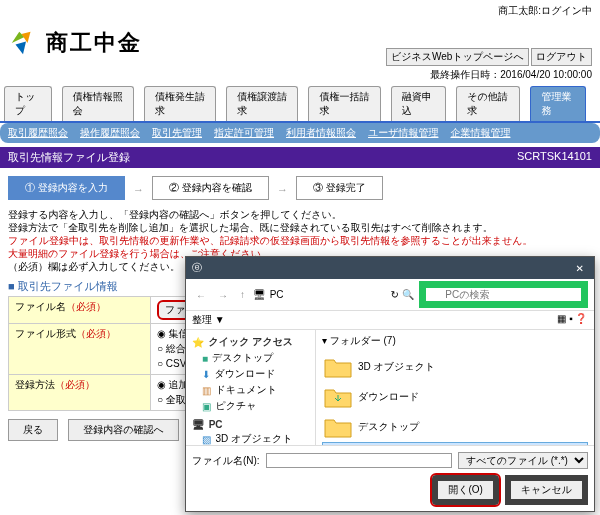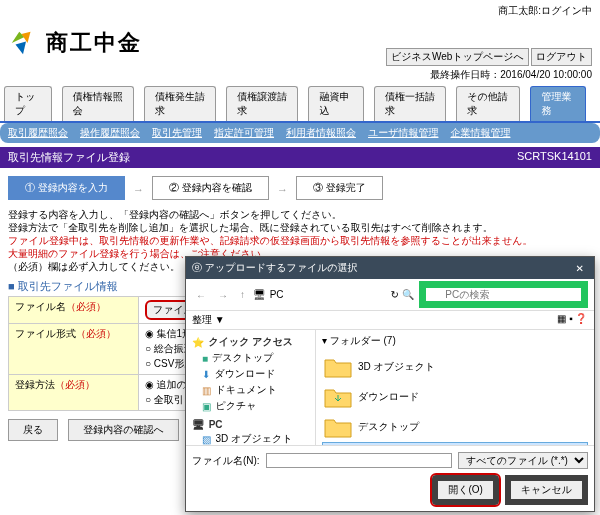--- a/index.html
+++ b/index.html
@@ -18,21 +18,21 @@
 .titlebar { background: #4c1d95; color: #fff; padding: 3px 8px; display: flex; justify-content: space-between; font-size: 11px; margin-top: 4px; }
 .steps { display: flex; align-items: center; gap: 8px; padding: 8px; }
 .step { border: 1px solid #999; padding: 4px 16px; font-size: 10px; }
 .step.active { background: #5588cc; color: #fff; border-color: #5588cc; }
 .arrow { color: #999; }
 .note { font-size: 10px; padding: 0 8px; line-height: 1.3; }
 .note .red { color: #cc0000; }
 .section-head { color: #3366aa; font-size: 11px; padding: 6px 8px 2px; }
 .form-table { width: 560px; margin: 0 8px; border-collapse: collapse; }
 .form-table td { border: 1px solid #ccc; padding: 3px 6px; font-size: 10px; vertical-align: top; }
-.form-table td.label { background: #ffffcc; width: 130px; }
+.form-table td.label { background: #ffffcc; width: 142px; }
 .req { color: #cc0000; }
 .file-btn { border: 2px solid #cc0000; border-radius: 6px; padding: 1px 6px; display: inline-block; background: #f0f0f0; }
 .radio-row { display: flex; flex-direction: column; gap: 1px; }
 .radio-row label { font-size: 10px; }
 .action-btns { padding: 8px; display: flex; gap: 10px; }
 .action-btns button { padding: 3px 14px; font-size: 10px; border: 1px solid #999; background: #eee; }
 
 
 .dialog { position: absolute; left: 185px; top: 256px; width: 410px; height: 256px; background: #fff; border: 1px solid #555; box-shadow: 0 4px 12px rgba(0,0,0,.4); display: flex; flex-direction: column; }
 .dlg-title { background: #3a4a5a; color: #fff; padding: 4px 6px; font-size: 10px; display: flex; align-items: center; }
@@ -74,22 +74,22 @@
     </div>
     <div>最終操作日時：2016/04/20 10:00:00</div>
   </div>
 </div>
 
 <div class="tabs">
   <div class="tab">トップ</div>
   <div class="tab">債権情報照会</div>
   <div class="tab">債権発生請求</div>
   <div class="tab">債権譲渡請求</div>
+  <div class="tab">債権一括請求</div>
   <div class="tab">融資申込</div>
-  <div class="tab">債権一括請求</div>
   <div class="tab">その他請求</div>
   <div class="tab active">管理業務</div>
 </div>
 
 <div class="subnav">
   <a>取引履歴照会</a>
   <a>操作履歴照会</a>
   <a>取引先管理</a>
   <a>指定許可管理</a>
   <a>利用者情報照会</a>
@@ -158,21 +158,20 @@
   </table>
 
 <div class="action-btns">
   <button>戻る</button>
   <button>登録内容の確認へ</button>
 </div>
 
 <div class="dialog">
   <div class="dlg-title">
     <span>ⓔ</span>&nbsp;
-    <span>アップロードするファイルの選択</span>
     <span class="close">✕</span>
   </div>
   <div class="dlg-nav">
     <span class="navbtn">←</span>
     <span class="navbtn">→</span>
     <span class="navbtn">↑</span>
     <span>🖥</span>
     <span style="flex:1">PC</span>
     <span>↻</span>
     <span>🔍</span>

